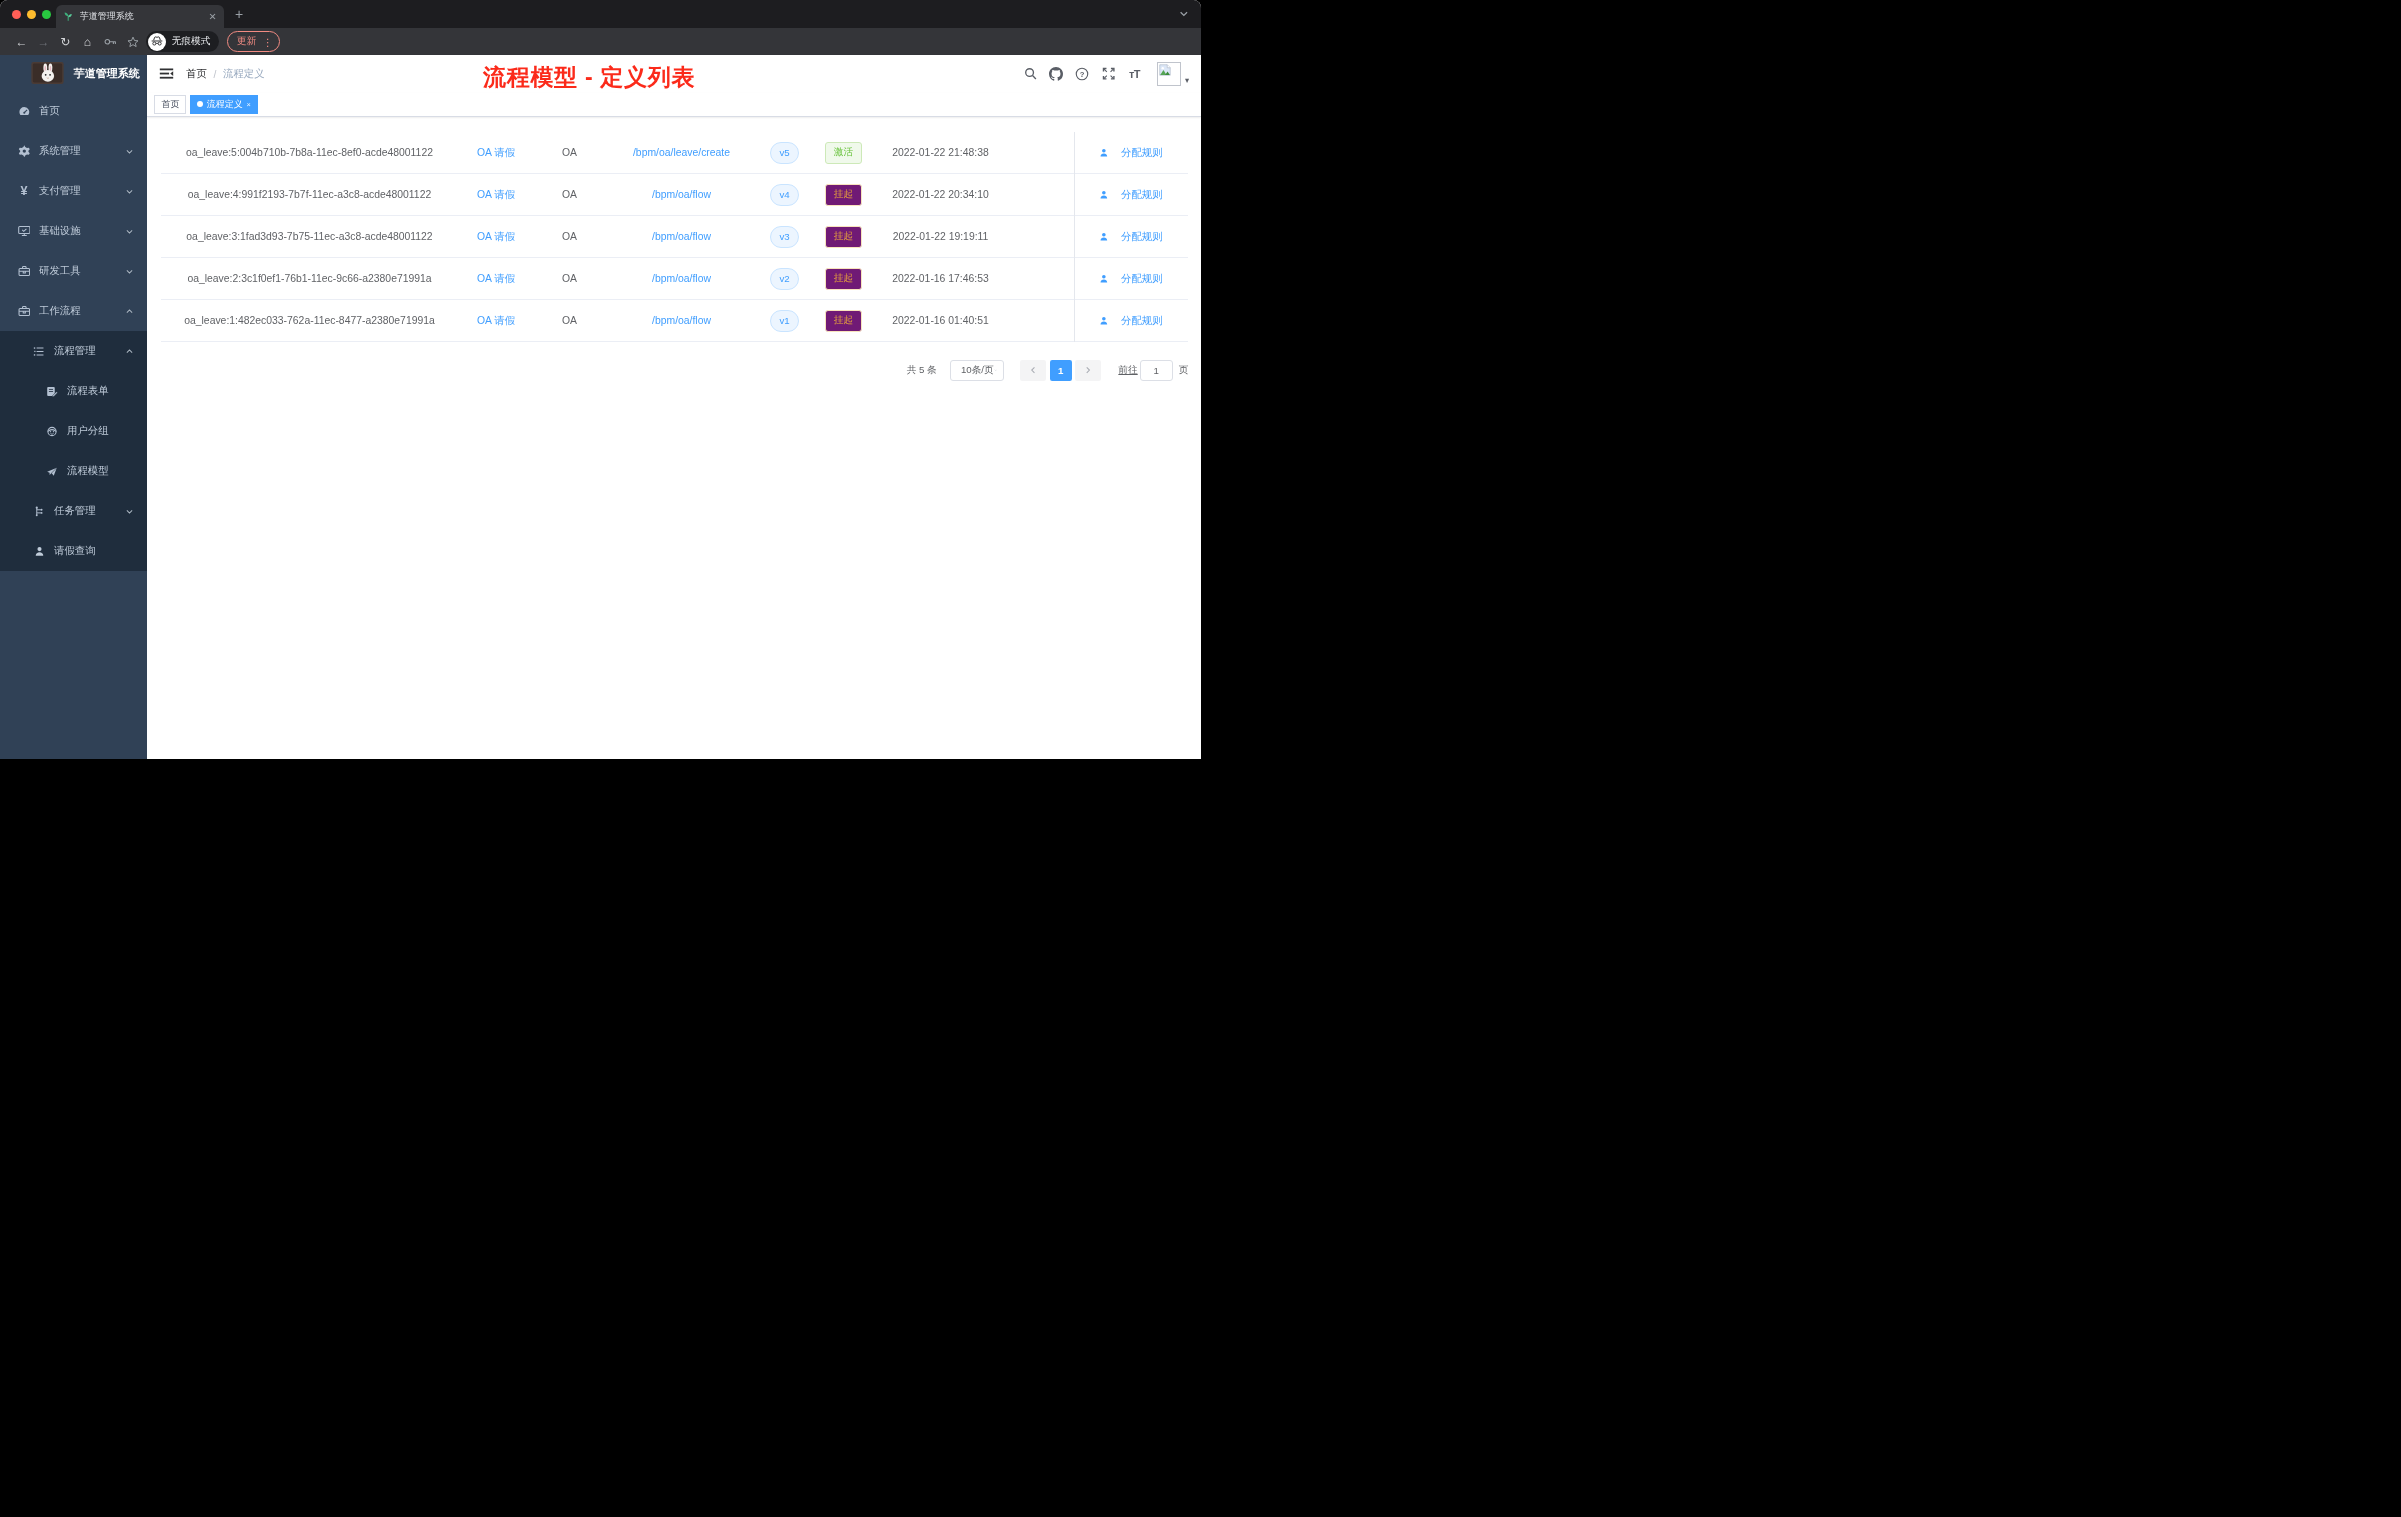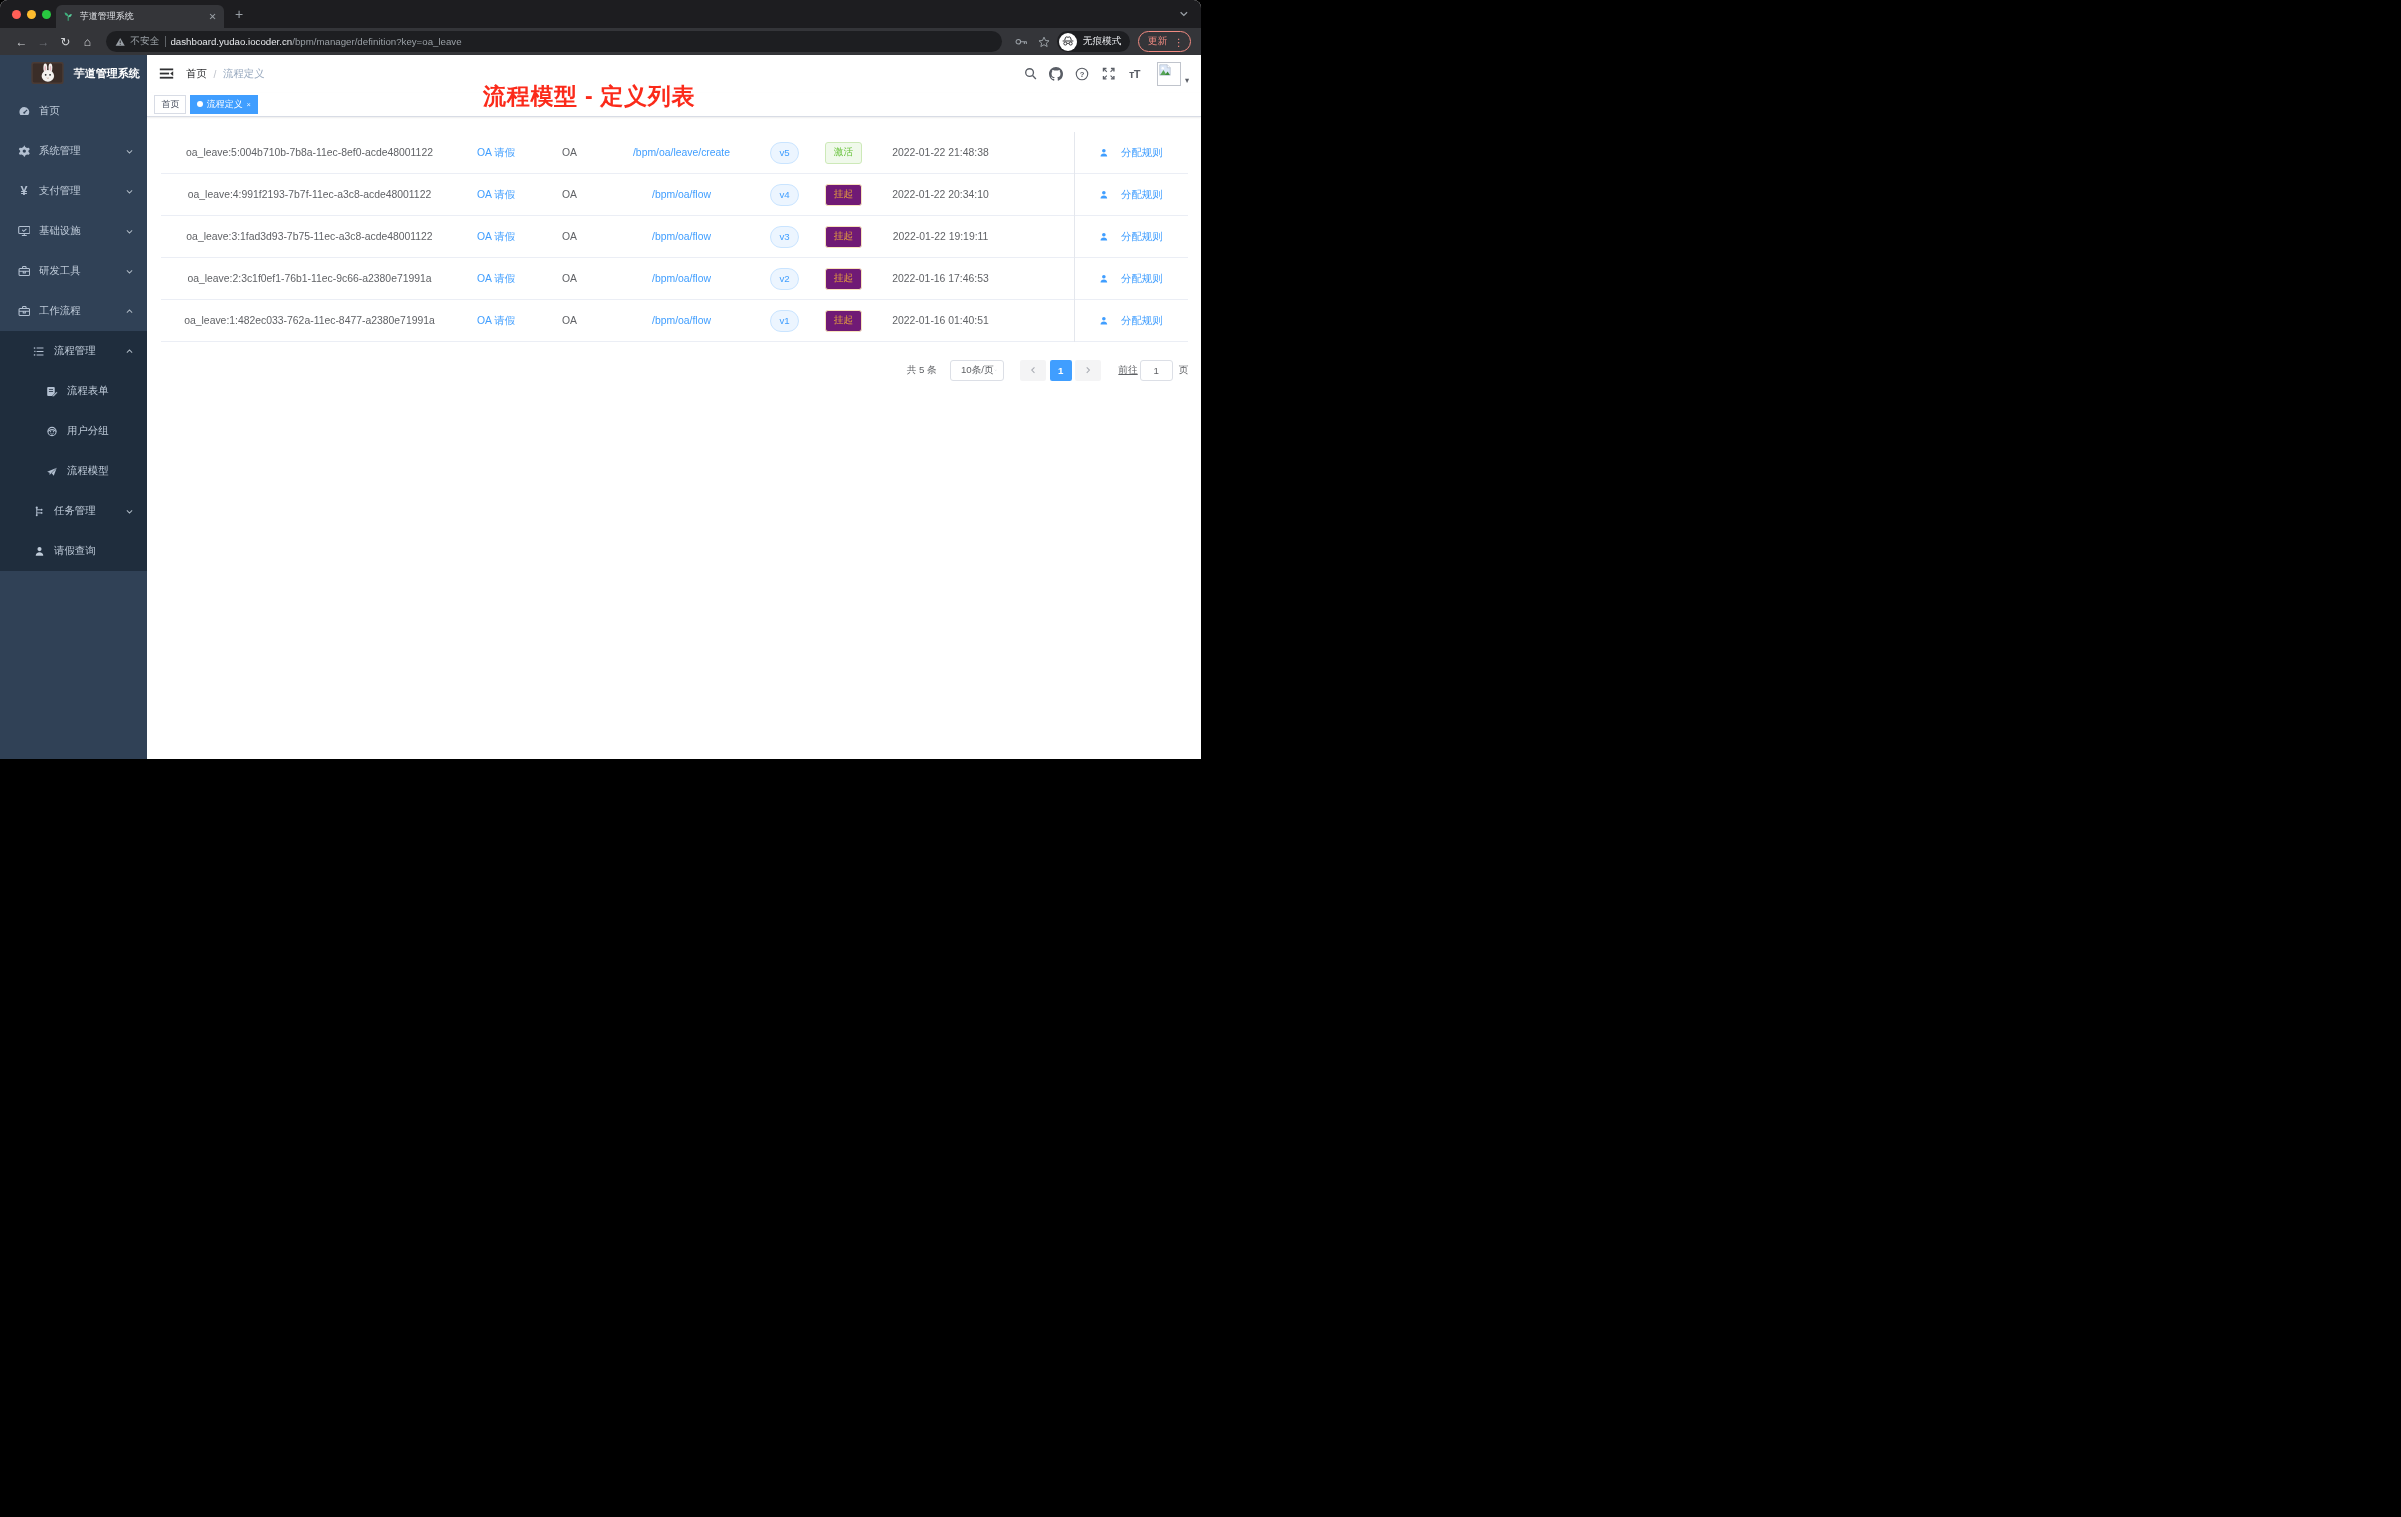--- a/index.html
+++ b/index.html
@@ -102,21 +102,21 @@
     align-items:center;justify-content:space-between;padding:0 6px 0 9.7px;margin-right:12px;
     color:#606266;cursor:pointer;}
   .pg-btn{min-width:26px;height:21px;background:#f4f4f5;border-radius:2.2px;display:flex;
     align-items:center;justify-content:center;color:#606266;margin:0 3.7px;cursor:pointer;font-size:9.7px;}
   .pg-num{min-width:22px;height:21px;background:#409eff;color:#fff;border-radius:2.2px;
     display:flex;align-items:center;justify-content:center;font-weight:700;cursor:pointer;}
   .pg-goto{margin-left:13.4px;margin-right:2px;text-decoration:underline;}
   .pg-input{width:33px;height:21px;border:0.7px solid #dcdfe6;border-radius:3px;text-align:center;
     font-size:9.7px;color:#606266;margin-right:6px;font-family:inherit;}
 
-  .annotation{position:absolute;left:336px;top:26px;font-size:23px;font-weight:700;
+  .annotation{position:absolute;left:336px;top:7px;font-size:23px;font-weight:700;
     color:#fb2a1a;letter-spacing:0.7px;white-space:nowrap;z-index:5;pointer-events:none;}
 </style>
 </head>
 <body>
 
 <div class="screen">
 
   <div class="tabstrip">
     <div class="traffic">
       <i class="t-red"></i>
@@ -140,32 +140,20 @@
           <path d="M2 4l4 4 4-4" stroke="#9aa0a6" stroke-width="1.6" fill="none"></path>
         </svg>
     </span>
   </div>
 
   <div class="toolbar">
     <span class="nav-ic">←</span>
     <span class="nav-ic dim">→</span>
     <span class="nav-ic">↻</span>
     <span class="nav-ic">⌂</span>
-    <div class="urlbar">
-      <span>
-        <svg width="10.4" height="9.7" viewBox="0 0 16 14">
-            <path d="M8 1 15 13H1Z" fill="#9aa0a6"></path>
-            <rect x="7.3" y="5" width="1.4" height="4" fill="#1d1e21"></rect>
-            <rect x="7.3" y="10.2" width="1.4" height="1.5" fill="#1d1e21"></rect>
-          </svg>
-      </span>
-      <span class="sec-label">不安全</span>
-      <span class="url-div"></span>
-      <span class="url-text"><span>dashboard.yudao.iocoder.cn</span><span class="path">/bpm/manager/definition?key=oa_leave</span></span>
-    </div>
     <div class="url-right">
       <span>
         <svg width="13.4" height="7.4" viewBox="0 0 20 10">
             <circle cx="5" cy="5" r="3.4" fill="none" stroke="#9aa0a6" stroke-width="1.6"></circle>
             <path d="M8.4 5h9M14 5v3.4M17 5v3.4" stroke="#9aa0a6" stroke-width="1.6" fill="none"></path>
           </svg>
       </span>
       <span>
         <svg width="12" height="12" viewBox="0 0 16 16">
             <path d="M8 1.5 10 6l4.7.4-3.6 3.1 1.1 4.6L8 11.6 3.8 14.1 4.9 9.5 1.3 6.4 6 6Z" fill="none" stroke="#9aa0a6" stroke-width="1.3"></path>

